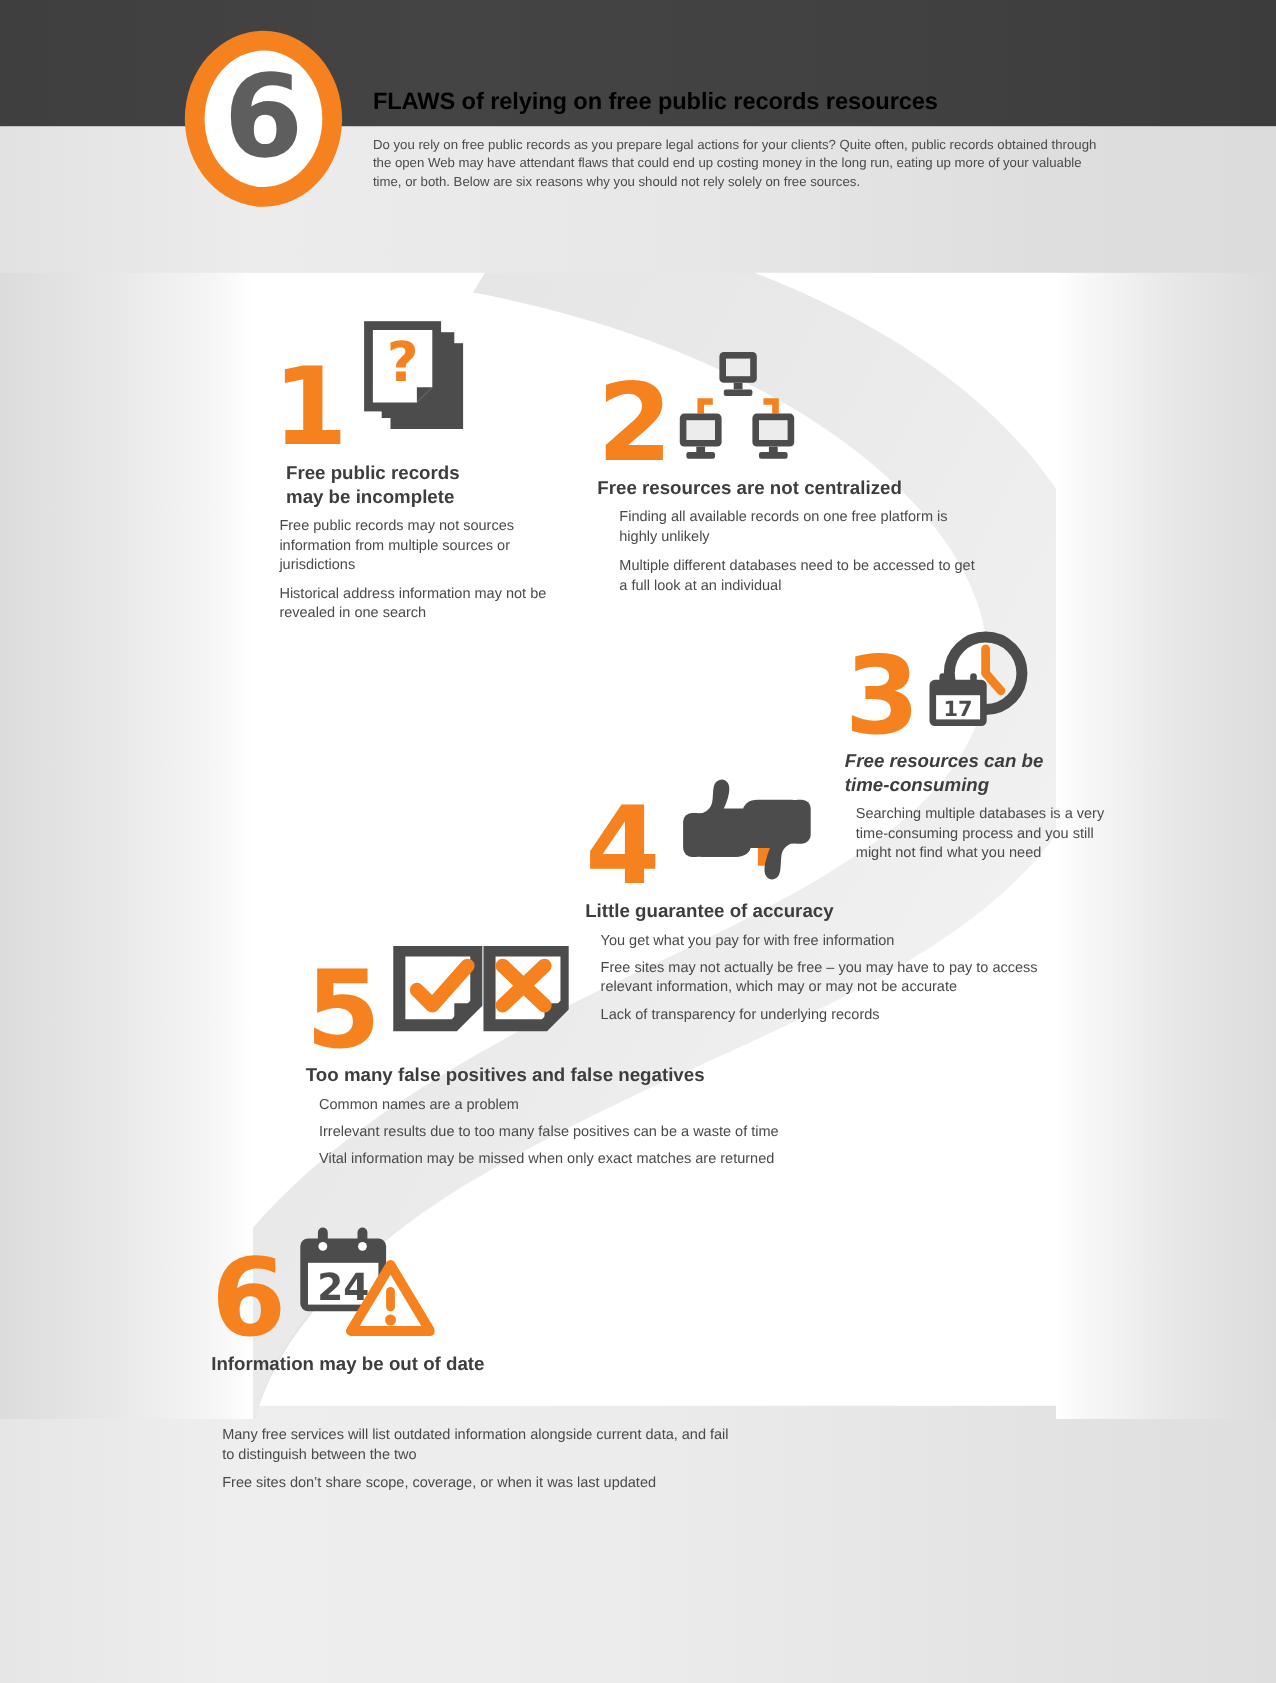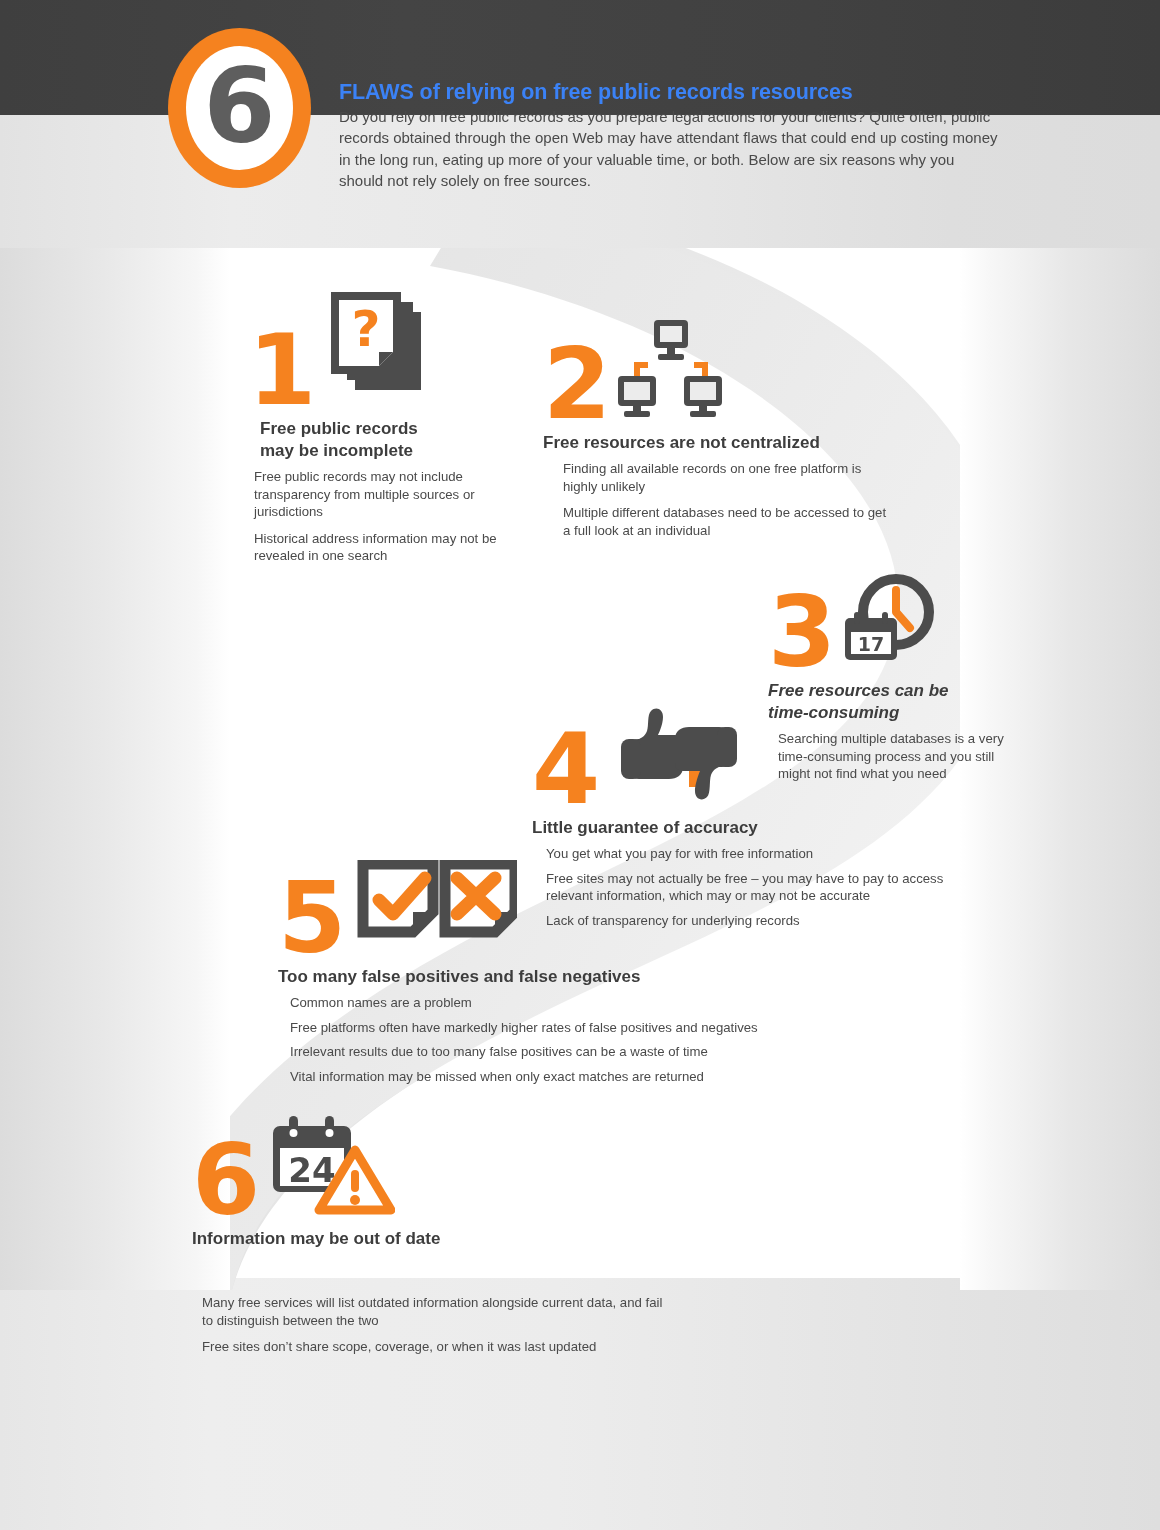--- a/index.html
+++ b/index.html
@@ -49,26 +49,26 @@
     width:107px;height:124px;border-radius:50%;background:#ffffff;
     display:flex;align-items:center;justify-content:center;
   }
   .badge-num{
     font-size:104px;font-weight:bold;color:#5e5e5e;line-height:1;
     font-family:"DejaVu Sans", sans-serif;
     margin-top:-4px;
   }
   .hero-title{
     position:absolute;left:339px;top:80px;
-    font-size:21.5px;font-weight:bold;color:#3b82f6;
+    font-size:21.5px;font-weight:bold;color:#000000;
     letter-spacing:-0.1px;
   }
   .hero-para{
-    position:absolute;left:339px;top:106px;width:660px;
-    font-size:15px;line-height:1.42;color:#4a4a4a;
+    position:absolute;left:339px;top:123px;width:660px;
+    font-size:12px;line-height:1.42;color:#4a4a4a;
   }
 
   
   .item{position:absolute;}
   .row-top{display:flex;align-items:flex-end;}
   .bignum{
     font-size:98px;font-weight:bold;color:#f5821f;line-height:0.82;
     font-family:"DejaVu Sans", sans-serif;
     letter-spacing:-3px;
   }
@@ -187,21 +187,21 @@
           <path d="M70,64 L56,78 V64 Z" fill="#4c4c4c"></path>
           <text x="43" y="58" font-family="DejaVu Sans, sans-serif" font-size="50" font-weight="bold" fill="#f5821f" text-anchor="middle">?</text>
         </svg>
       </span>
     </div>
     <div class="head">
       <span>Free public records</span><br>
       <span>may be incomplete</span>
     </div>
     <div class="bullets">
-      <div class="bullet">Free public records may not include transparency from multiple sources or jurisdictions</div>
+      <div class="bullet">Free public records may not sources information from multiple sources or jurisdictions</div>
       <div class="bullet">Historical address information may not be revealed in one search</div>
     </div>
   </div>
 
   <div class="item" id="item2">
     <div class="row-top">
       <span class="bignum">2</span>
       <span class="icon-wrap" style="margin-left:8px;margin-bottom:2px;">
         <svg width="108" height="100" viewBox="0 0 108 100">
 
@@ -298,21 +298,20 @@
 
           <path d="M88,4 H158 V52 L138,72 H88 Z" fill="none" stroke="#4c4c4c" stroke-width="11"></path>
           <path d="M158,52 L138,72 V52 Z" fill="#4c4c4c"></path>
           <path d="M100,18 L138,54 M138,18 L100,54" stroke="#f5821f" stroke-width="13" stroke-linecap="round"></path>
         </svg>
       </span>
     </div>
     <div class="head">Too many false positives and false negatives</div>
     <div class="bullets">
       <div class="bullet b-tight">Common names are a problem</div>
-      <div class="bullet b-tight">Free platforms often have markedly higher rates of false positives and negatives</div>
       <div class="bullet b-tight">Irrelevant results due to too many false positives can be a waste of time</div>
       <div class="bullet b-tight">Vital information may be missed when only exact matches are returned</div>
     </div>
   </div>
 
   <div class="item" id="item6">
     <div class="row-top">
       <span class="bignum">6</span>
       <span class="icon-wrap" style="margin-left:10px;margin-bottom:0px;text-align:right;">
         <svg width="128" height="104" viewBox="0 0 128 104">

